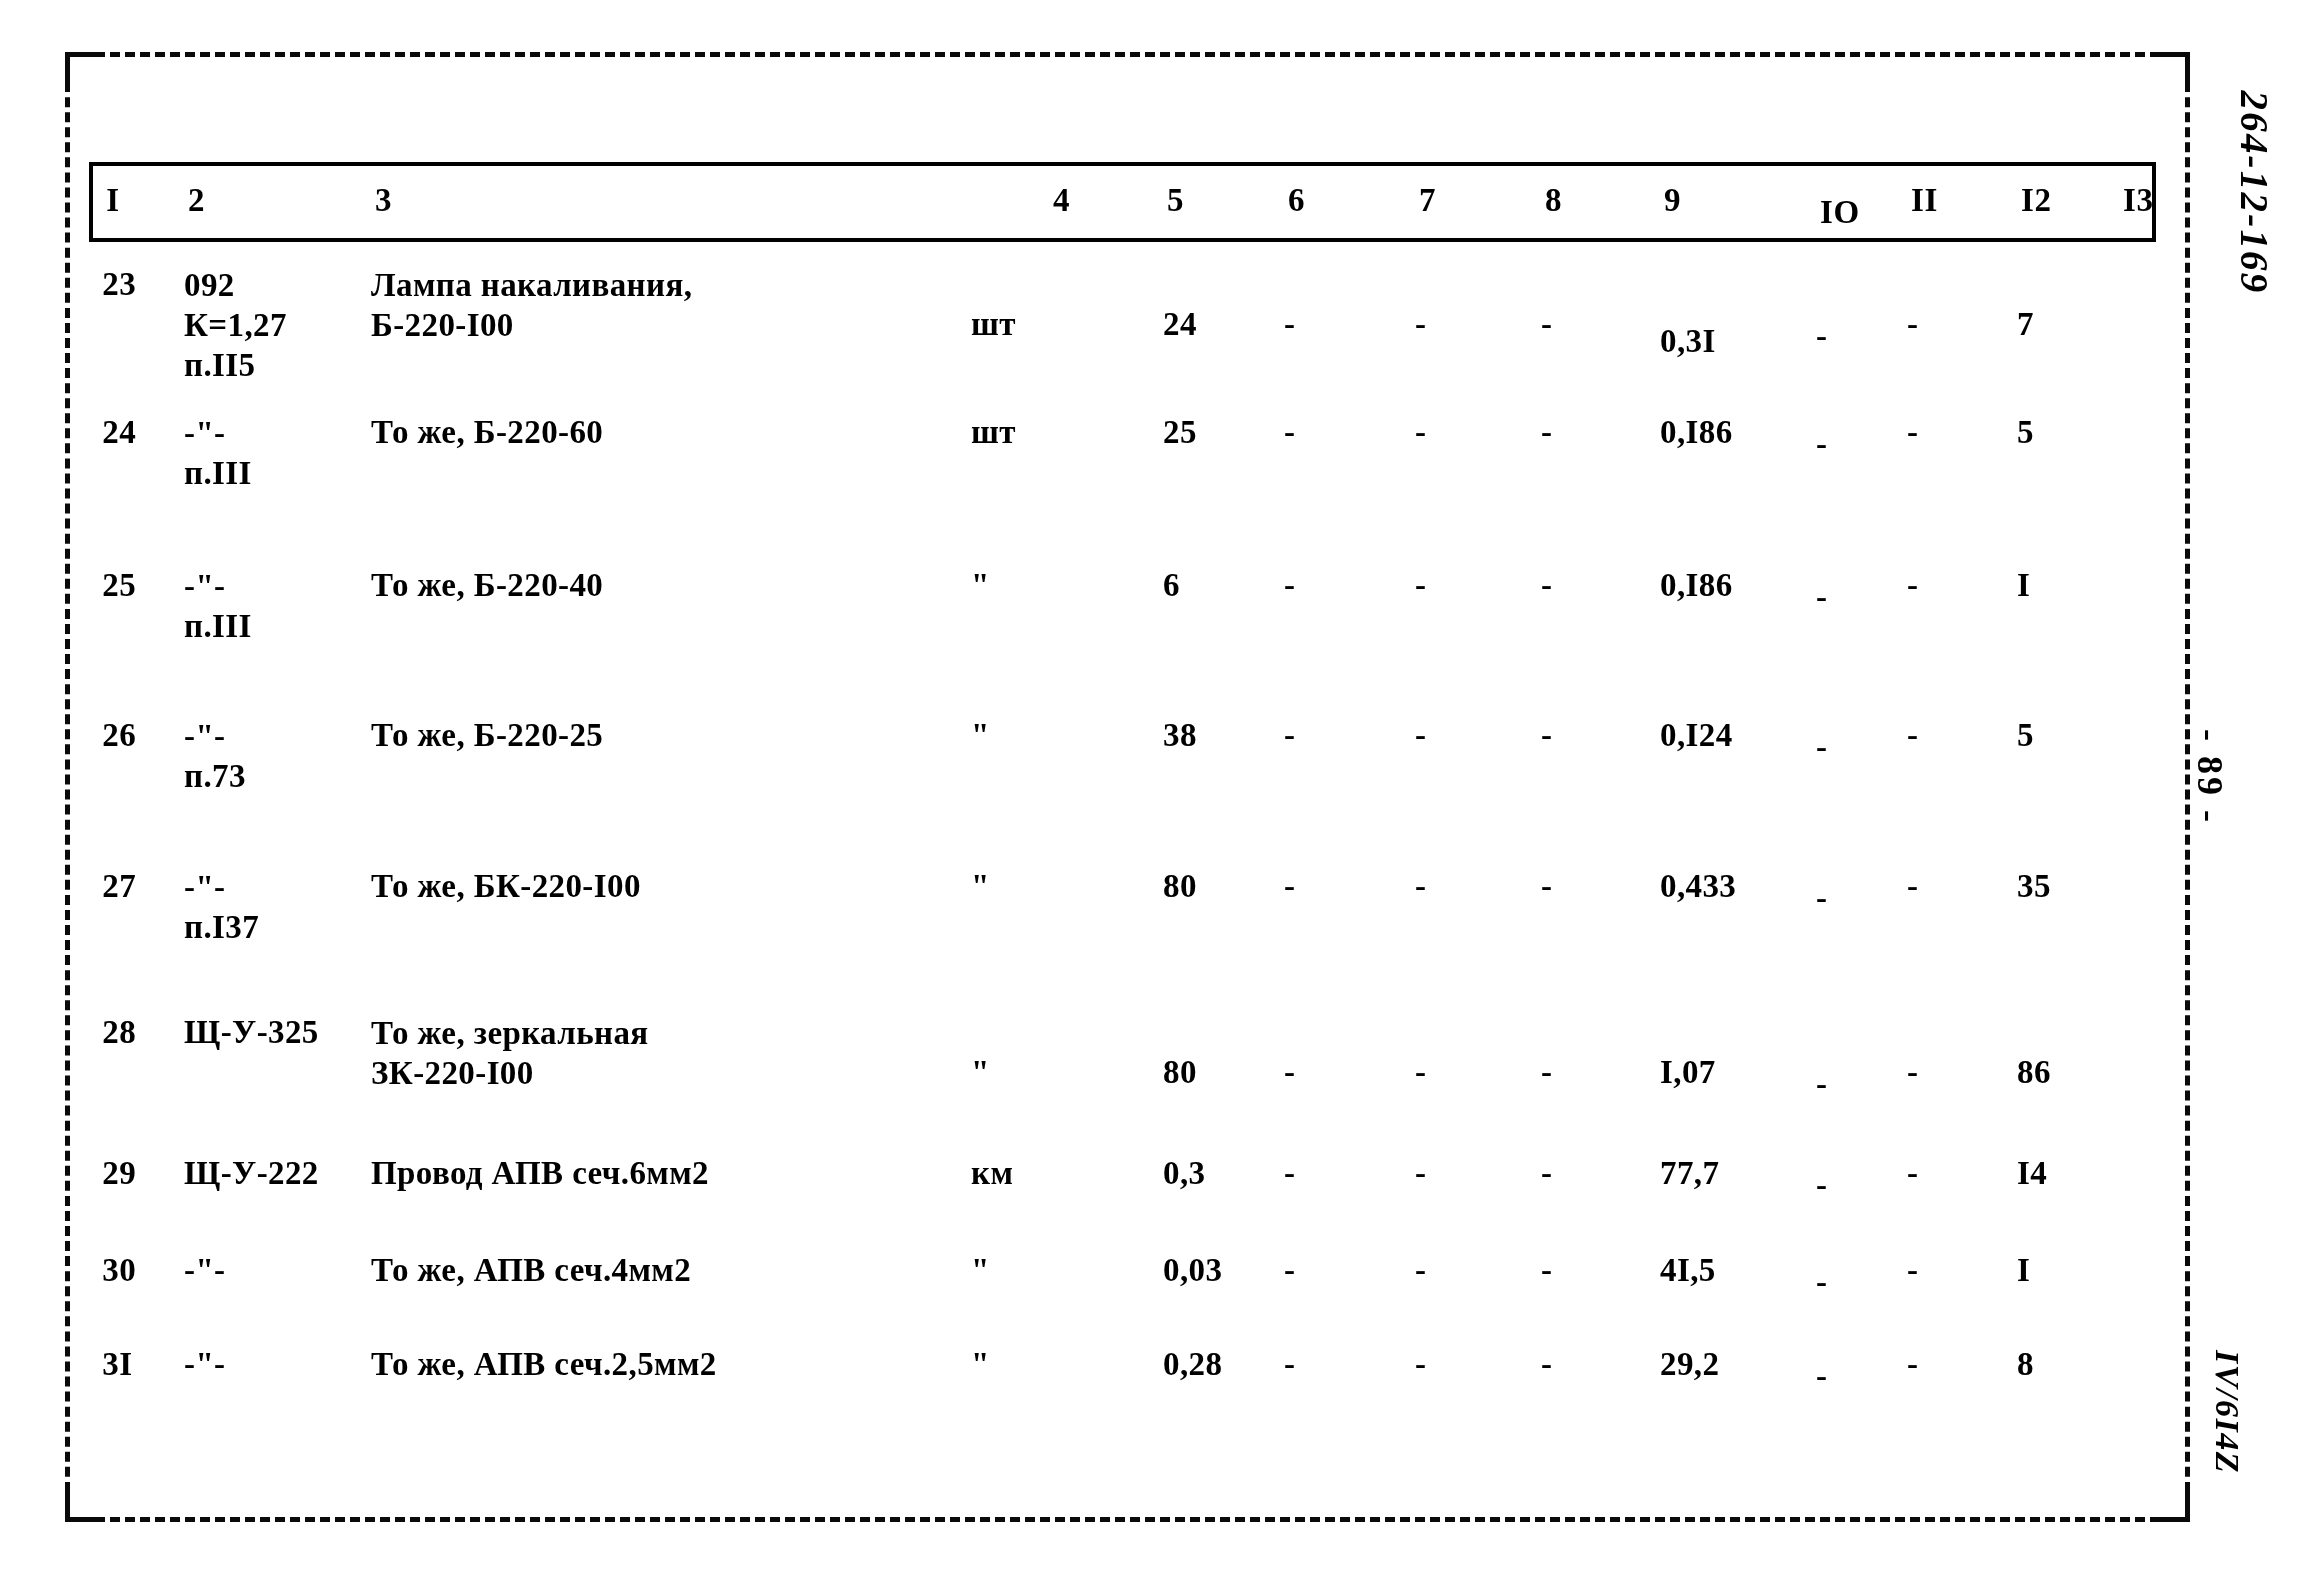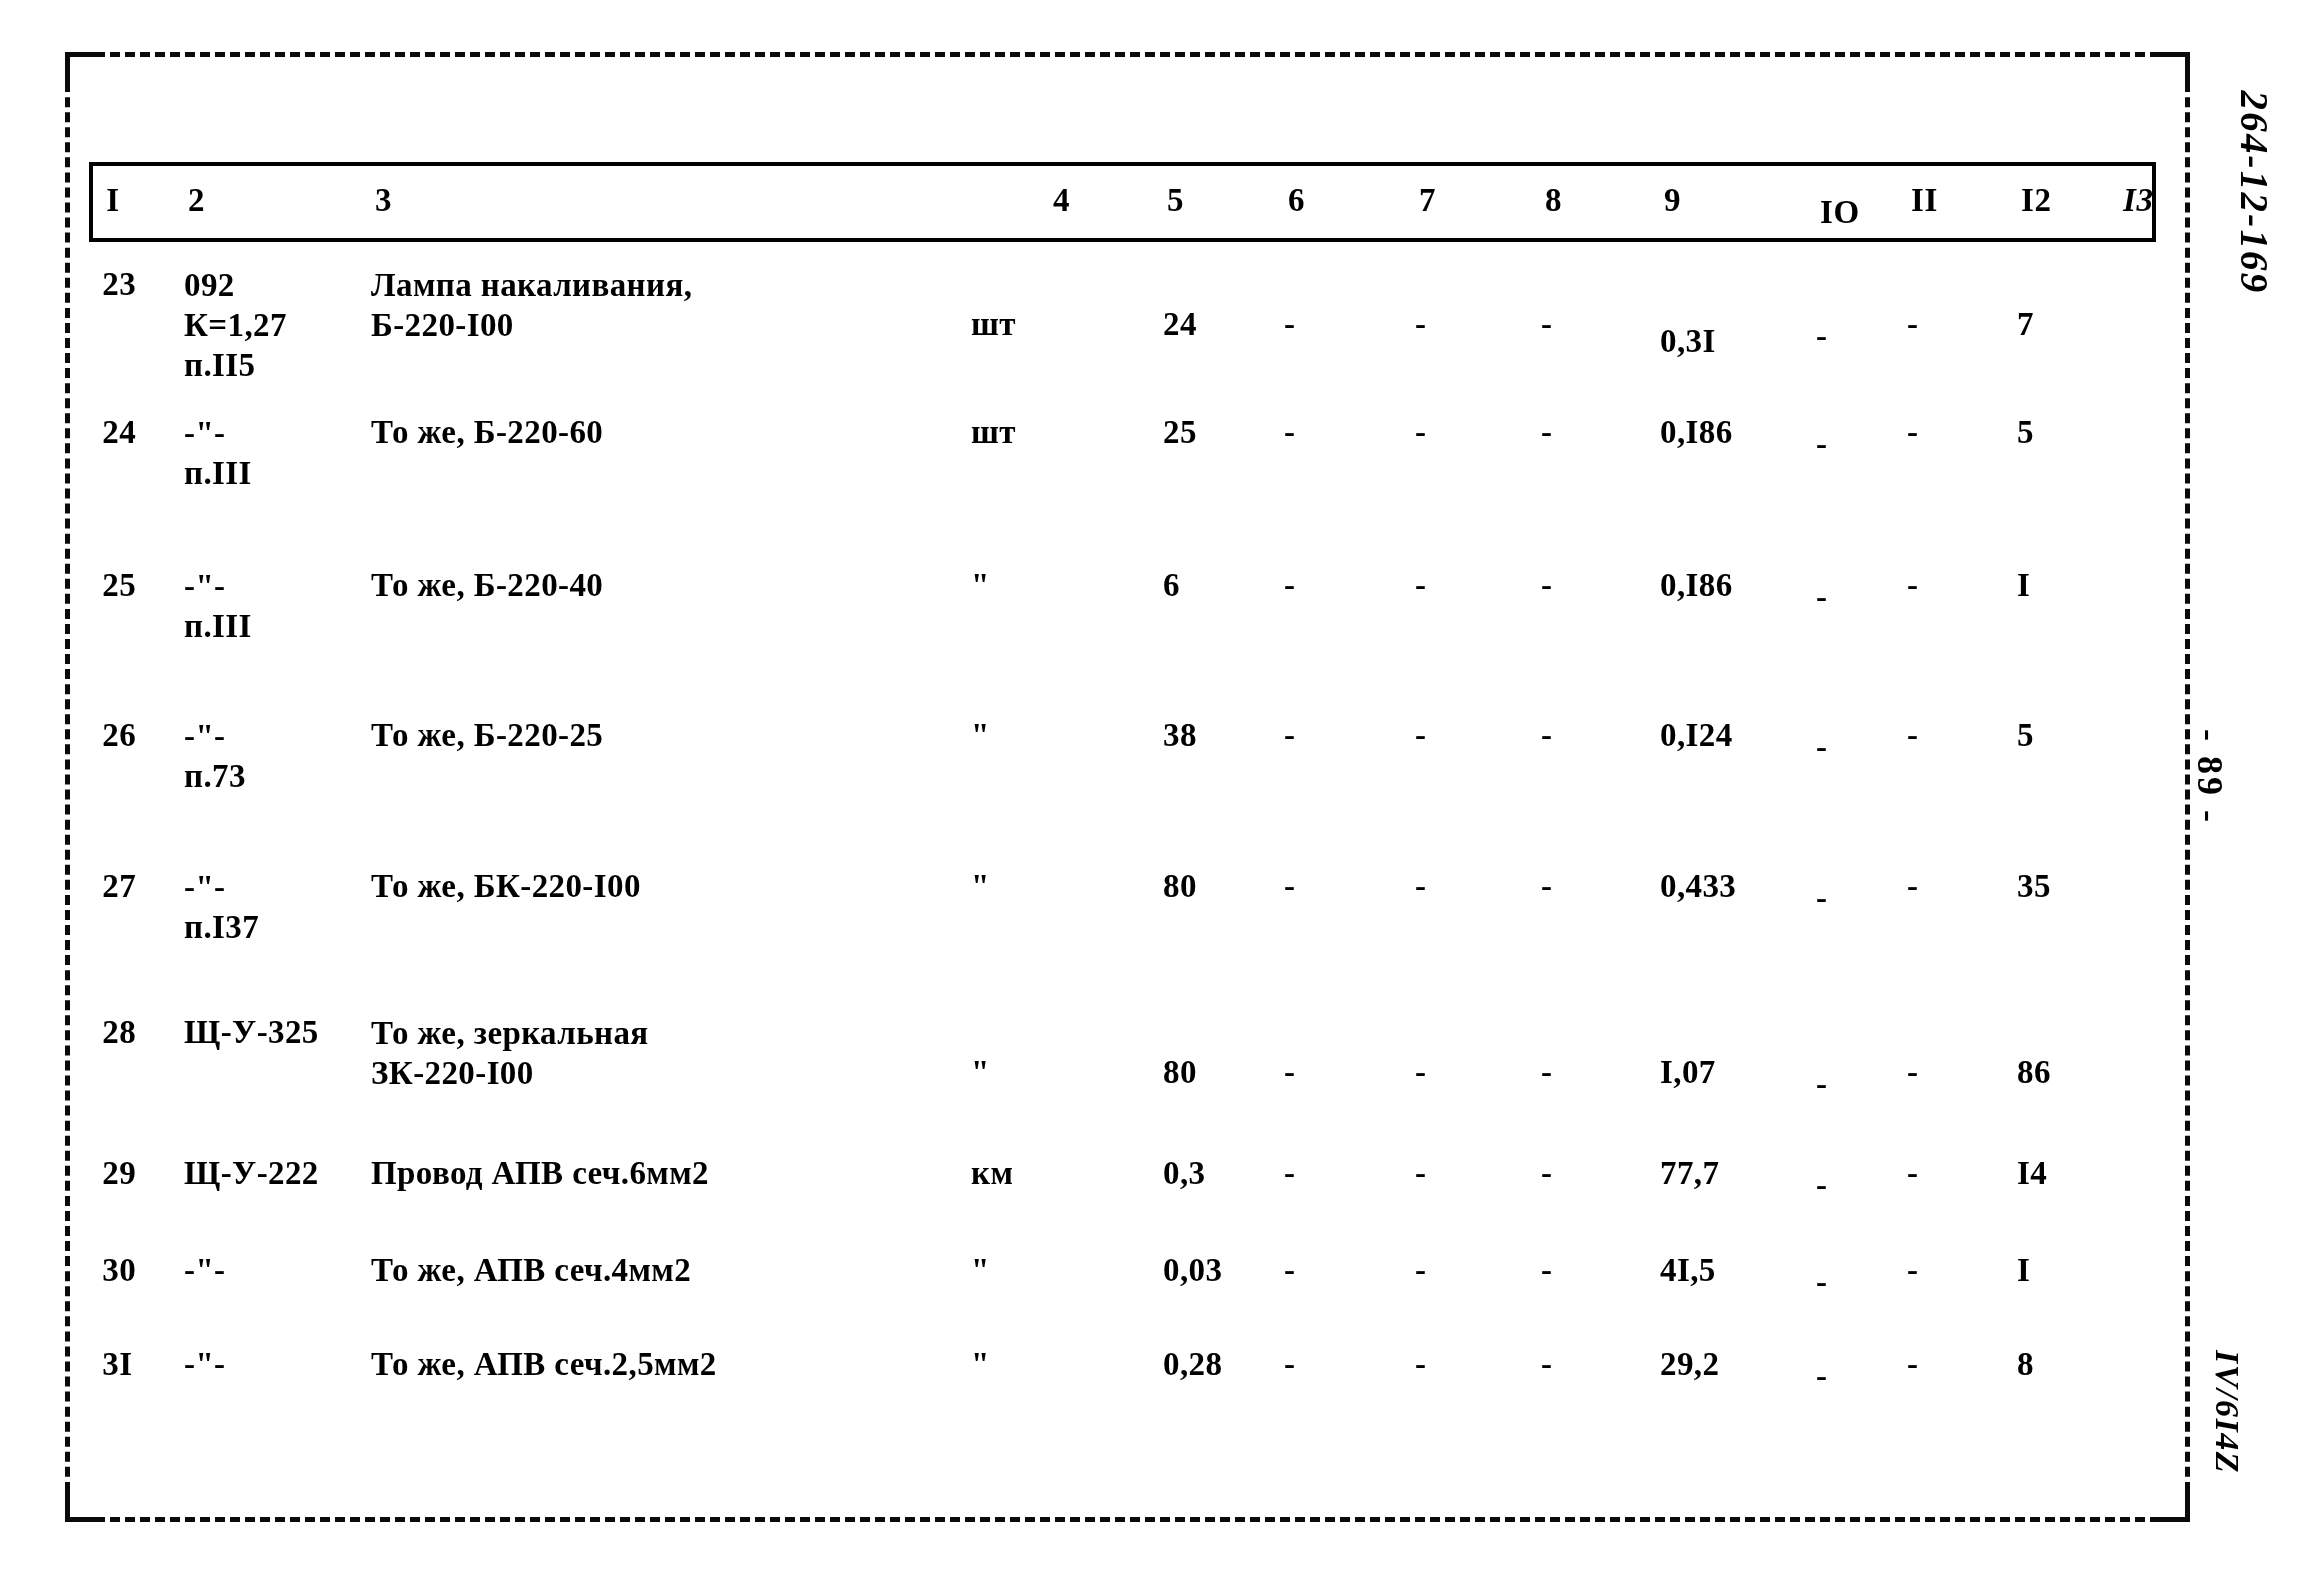--- a/index.html
+++ b/index.html
@@ -105,21 +105,21 @@
   .c-unit  { left: 882px; text-align: center; }
   .c-4     { left: 960px; }
   .c-5     { left: 1074px; }
   .c-6     { left: 1195px; }
   .c-7     { left: 1326px; }
   .c-8     { left: 1452px; }
   .c-9     { left: 1571px; }
   .c-10    { left: 1727px; margin-top: 12px; }
   .c-11    { left: 1818px; }
   .c-12    { left: 1928px; }
-  .c-13    { left: 2030px; font-style: italic; }
+  .c-13    { left: 2030px; }
 
   
   .margin-note {
     position: absolute;
     font-family: "Liberation Serif", serif;
     font-weight: 700;
     white-space: nowrap;
     transform-origin: 50% 50%;
   }
   #doc-number-note {

